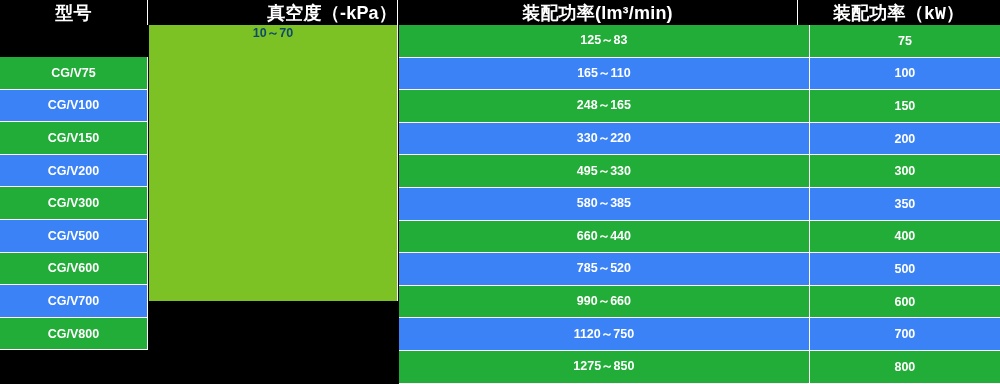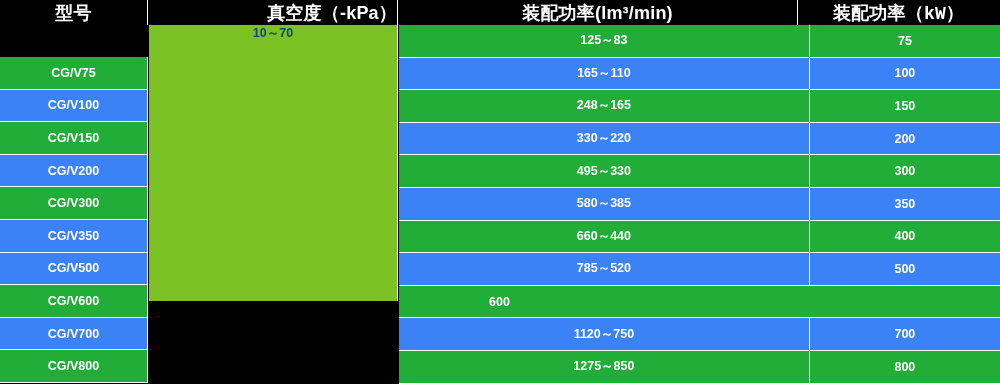--- a/index.html
+++ b/index.html
@@ -143,23 +143,20 @@
         <div class="row dark">
           <div class="cell cell-model">CG/V150</div>
         </div>
         <div class="row light">
           <div class="cell cell-model">CG/V200</div>
         </div>
         <div class="row dark">
           <div class="cell cell-model">CG/V300</div>
         </div>
         <div class="row light">
-          <div class="cell cell-model">CG/V350</div>
-        </div>
-        <div class="row light">
           <div class="cell cell-model">CG/V500</div>
         </div>
         <div class="row dark">
           <div class="cell cell-model">CG/V600</div>
         </div>
         <div class="row light">
           <div class="cell cell-model">CG/V700</div>
         </div>
         <div class="row dark">
           <div class="cell cell-model">CG/V800</div>
@@ -197,20 +194,21 @@
         </div>
         <div class="row dark">
           <div class="cell cell-flow">660～440</div>
           <div class="cell cell-power">400</div>
         </div>
         <div class="row light">
           <div class="cell cell-flow">785～520</div>
           <div class="cell cell-power">500</div>
         </div>
         <div class="row dark">
+          <div class="cell cell-flow">990～660</div>
           <div class="cell cell-power">600</div>
         </div>
         <div class="row light">
           <div class="cell cell-flow">1120～750</div>
           <div class="cell cell-power">700</div>
         </div>
         <div class="row dark">
           <div class="cell cell-flow">1275～850</div>
           <div class="cell cell-power">800</div>
         </div>

